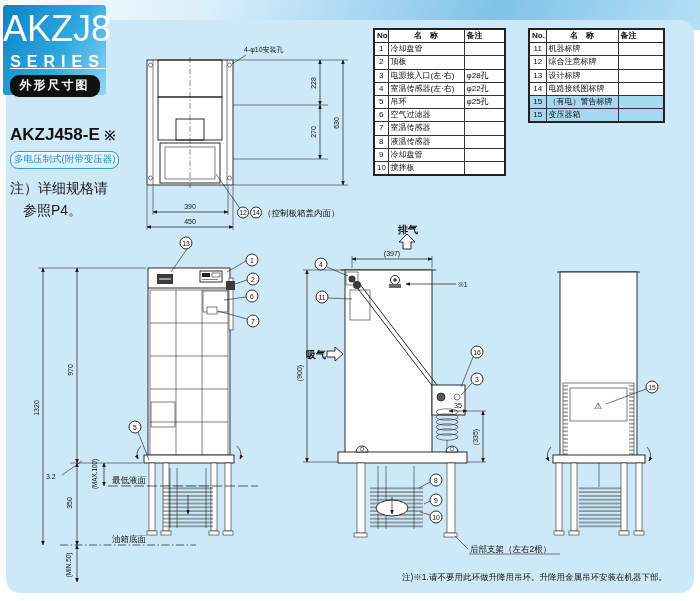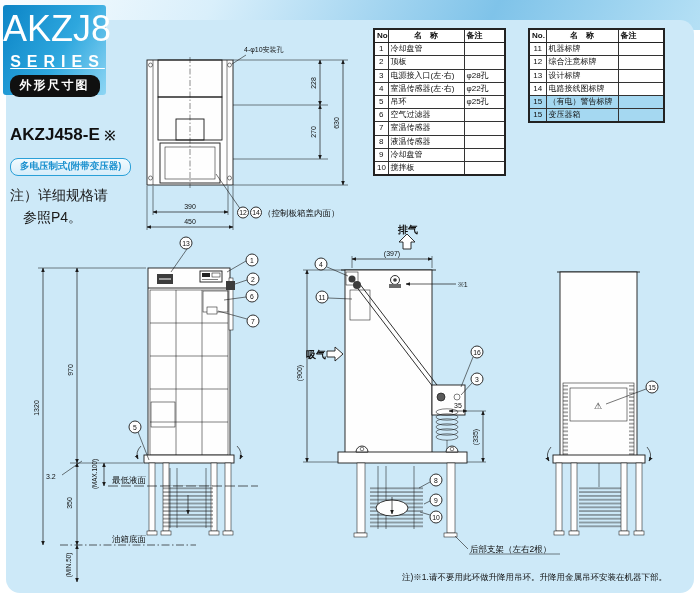--- a/index.html
+++ b/index.html
@@ -14,23 +14,23 @@
         background:linear-gradient(120deg,#0b84c6 0%,#2ea7de 55%,#8fd6f4 100%);
         color:#fff;text-align:center;padding-top:6px;box-sizing:border-box;}
   .logo-title{font-size:36px;line-height:36px;font-weight:normal;letter-spacing:0px;}
   .logo-sub{font-size:16px;font-weight:bold;letter-spacing:6px;margin-top:6px;text-indent:6px;text-decoration:underline;}
   .section-badge{display:inline-block;margin-top:4px;background:#101010;color:#fff;
         font-size:12px;font-weight:bold;letter-spacing:2px;padding:2px 10px 3px;border-radius:9px;}
   
   .model{position:absolute;left:10px;top:125px;width:150px;}
   .model-title{font-size:17px;font-weight:bold;color:#101010;}
   .model-title .mark{font-size:13px;}
-  .variant{display:inline-block;margin-top:13px;border:1.5px solid #2aa0d8;color:#1b91cf;
-        background:linear-gradient(#f2fafe,#d6edfa);font-size:9.5px;font-weight:bold;
-        padding:1px 9px 2px;border-radius:8px;}
+  .variant{display:inline-block;margin-top:6px;border:1.5px solid #2aa0d8;color:#1b91cf;
+        background:linear-gradient(#f2fafe,#d6edfa);font-size:9.5px;font-weight:normal;
+        padding:1px 3px 2px;border-radius:8px;}
   .spec-note{margin-top:9px;font-size:14px;color:#1a1a1a;line-height:1.55;}
   .spec-note .l2{padding-left:13px;}
   
   table.parts{position:absolute;border-collapse:collapse;background:#fff;
         font-size:8px;color:#101010;table-layout:fixed;}
   table.parts td,table.parts th{border:1px solid #333;padding:0 2px;height:12.2px;
         line-height:12px;overflow:hidden;white-space:nowrap;}
   table.parts{border:2px solid #222;}
   table.parts th{font-weight:bold;border-bottom:1.6px solid #222;text-align:center;}
   td.no{text-align:center;border-right:1.4px solid #222;}

